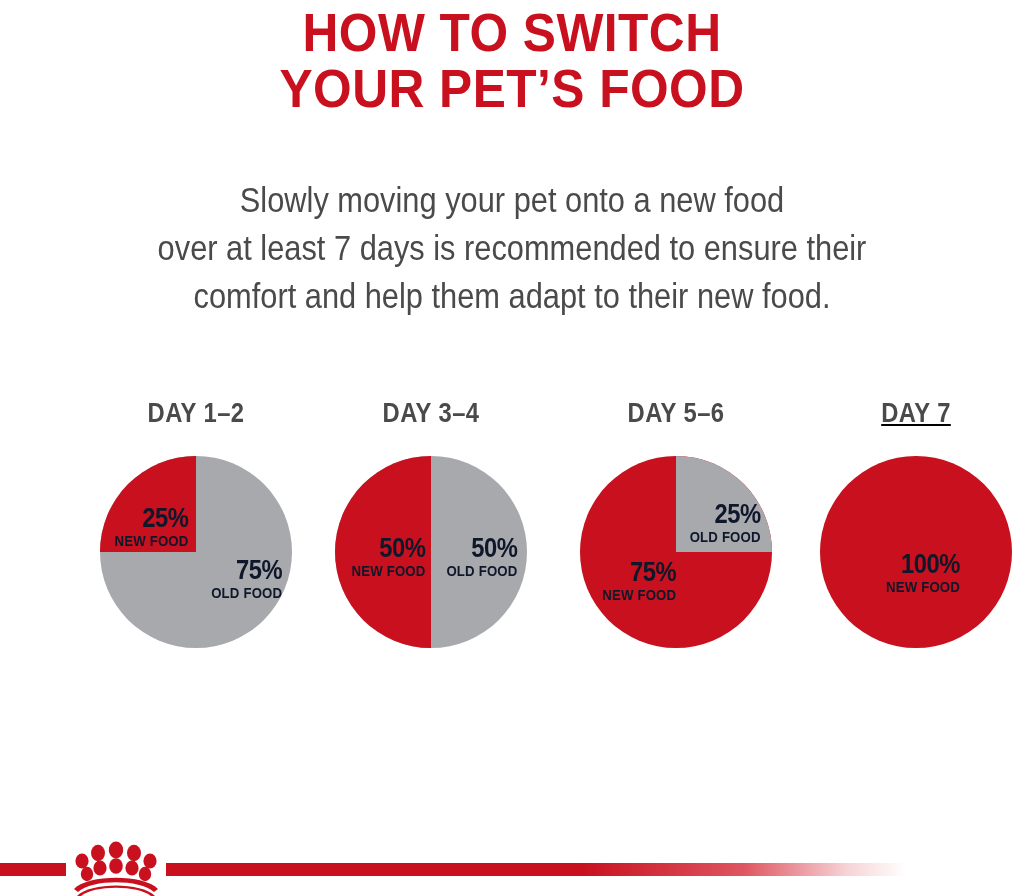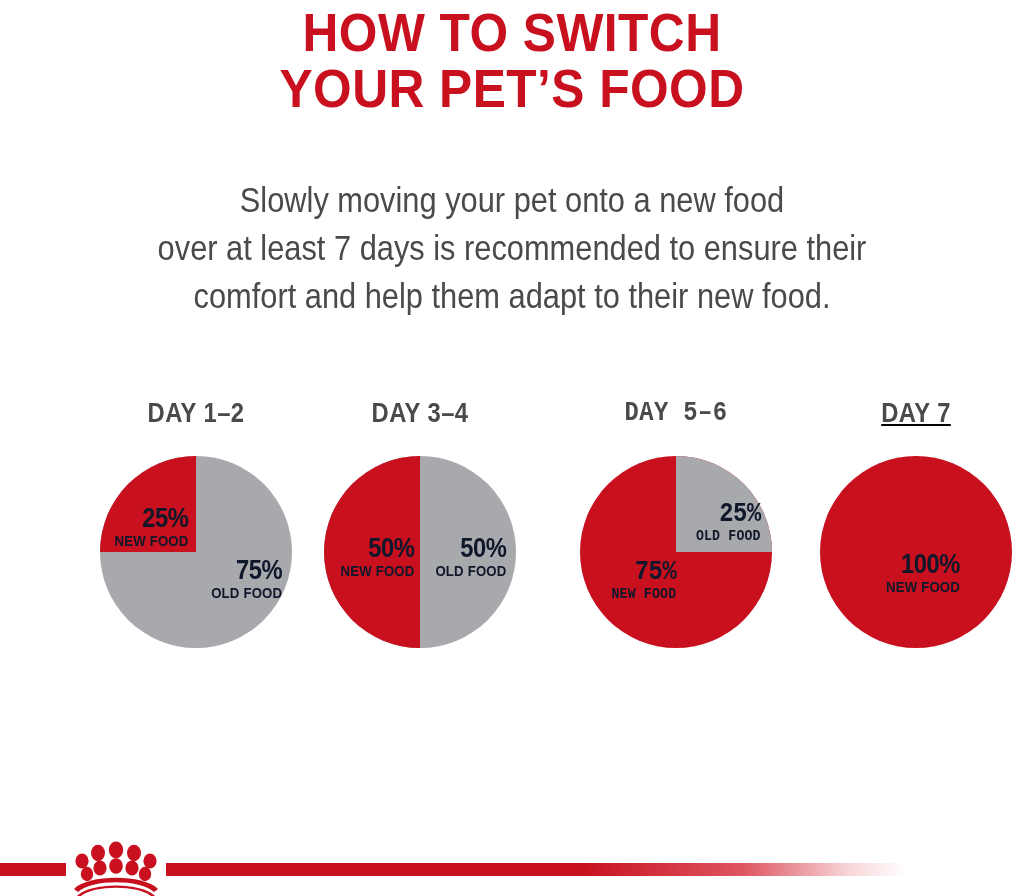--- a/index.html
+++ b/index.html
@@ -64,22 +64,22 @@
     height: 270px;
     margin-left: 28px;
   }
   .pie-col {
     position: absolute;
     top: 0;
     width: 240px;
     height: 270px;
   }
   .pie-col.c0 { left: 48px; }
-  .pie-col.c1 { left: 272px; }
-  .pie-col.c2 { left: 528px; font-family: Liberation Mono, monospace; }
+  .pie-col.c1 { left: 283px; }
+  .pie-col.c2 { left: 528px; }
   .pie-col.c3 { left: 768px; text-decoration: underline; }
 
   .day-label {
     width: 240px;
     text-align: center;
     color: #4A4A4A;
     font-weight: bold;
     font-size: 28px;
     line-height: 30px;
     letter-spacing: 0.5px;

